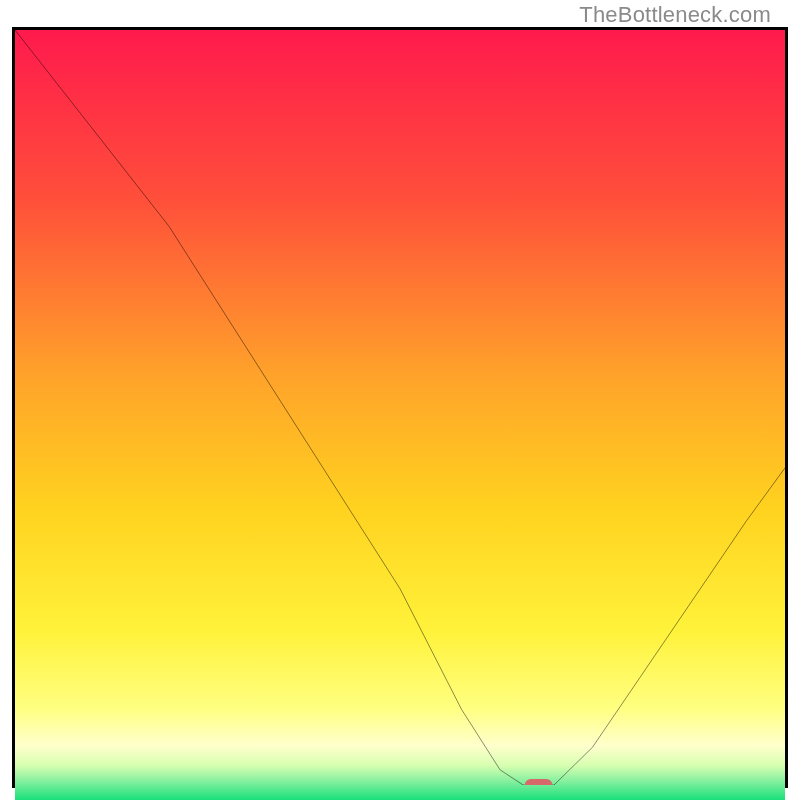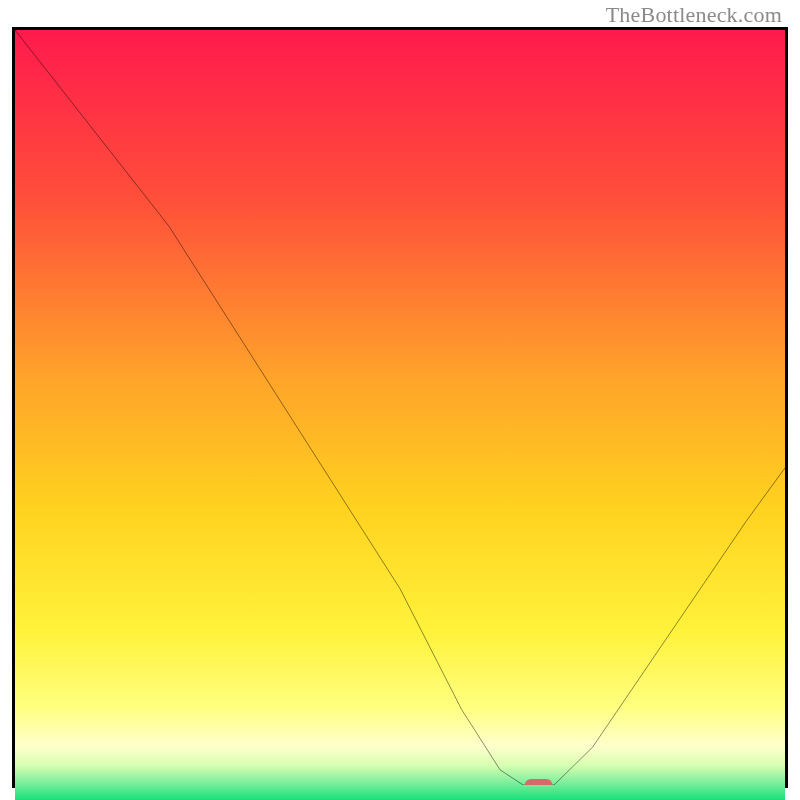--- a/index.html
+++ b/index.html
@@ -26,22 +26,22 @@
   .curve, .marker {
     position: absolute;
     left: 0; top: 0;
     width: 100%;
     height: 100%;
     pointer-events: none;
   }
   .watermark {
     position: absolute;
     top: 2px;
-    right: 18px;
-    font-family: Liberation Serif, serif;
+    right: 29px;
+    font-family: Liberation Sans, sans-serif;
     font-size: 22px;
     color: #8a8a8a;
     letter-spacing: 0.2px;
   }
 </style>
 </head>
 <body>
 
 <div class="watermark">TheBottleneck.com</div>
 

